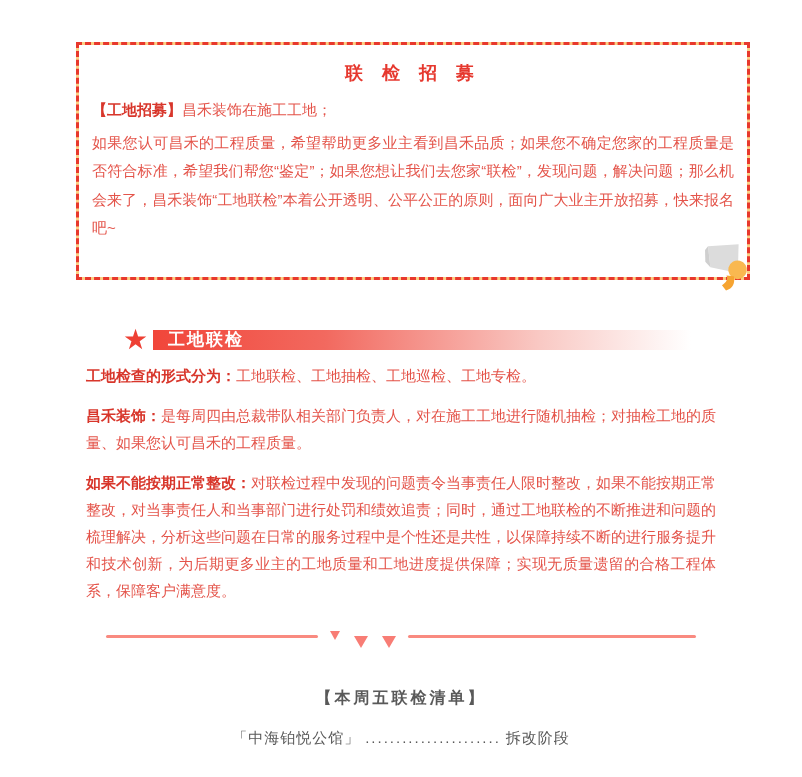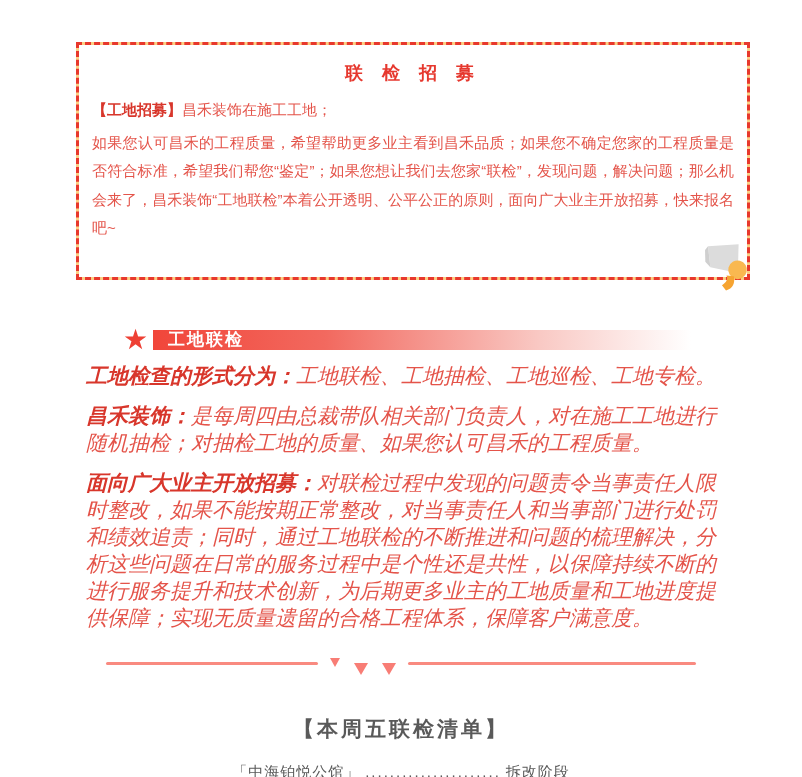--- a/index.html
+++ b/index.html
@@ -67,25 +67,24 @@
     font-size:17px;
     letter-spacing:2px;
     display:flex; align-items:center;
     padding-left:15px;
   }
 
   
   .section-body { margin: 9px 86px 0 86px; width: 630px; }
   .sec-p {
     color: var(--text_red);
-    font-size: 21px;
+    font-size: 15px;
     line-height: 27px;
     text-align: justify;
     margin: 0 0 13px 0;
-    font-style: italic;
   }
   .sec-p .lead { font-weight: bold; color: var(--lead_red); }
 
   
   .divider {
     width: 590px;
     margin: 26px auto 0 auto;
     display: flex;
     align-items: flex-start;
     height: 22px;
@@ -104,21 +103,21 @@
     border-color: var(--tri_pink) transparent transparent transparent;
   }
   .tri-small { border-width: 9px 5px 0 5px; margin: 1px 8px 0 12px; }
   .tri-big   { border-width: 12px 7px 0 7px; margin: 6px 8px 0 6px; }
   .tri-last  { margin-right: 12px; }
 
   
   .checklist { text-align:center; margin-top: 36px; color: var(--list_gray); }
   .checklist-title {
     font-weight: bold;
-    font-size: 21px;
+    font-size: 16px;
     letter-spacing: 3px;
     margin-bottom: 13px;
   }
   .checklist-item { font-size: 15px; line-height: 32px; letter-spacing: 1px; }
   .checklist-item .dots { letter-spacing: 2px; margin: 0 5px; }
 </style>
 </head>
 <body>
 
 <div class="recruit-box">
@@ -145,21 +144,21 @@
 </div>
 
 <div class="section-body">
   <p class="sec-p">
     <span class="lead">工地检查的形式分为：</span><span>工地联检、工地抽检、工地巡检、工地专检。</span>
   </p>
   <p class="sec-p">
     <span class="lead">昌禾装饰：</span><span>是每周四由总裁带队相关部门负责人，对在施工工地进行随机抽检；对抽检工地的质量、如果您认可昌禾的工程质量。</span>
   </p>
   <p class="sec-p">
-    <span class="lead">面向广大业主开放招募：</span><span>对联检过程中发现的问题责令当事责任人限时整改，如果不能按期正常整改，对当事责任人和当事部门进行处罚和绩效追责；同时，通过工地联检的不断推进和问题的梳理解决，分析这些问题在日常的服务过程中是个性还是共性，以保障持续不断的进行服务提升和技术创新，为后期更多业主的工地质量和工地进度提供保障；实现无质量遗留的合格工程体系，保障客户满意度。</span>
+    <span class="lead">如果不能按期正常整改：</span><span>对联检过程中发现的问题责令当事责任人限时整改，如果不能按期正常整改，对当事责任人和当事部门进行处罚和绩效追责；同时，通过工地联检的不断推进和问题的梳理解决，分析这些问题在日常的服务过程中是个性还是共性，以保障持续不断的进行服务提升和技术创新，为后期更多业主的工地质量和工地进度提供保障；实现无质量遗留的合格工程体系，保障客户满意度。</span>
   </p>
 </div>
 
 <div class="divider">
   <div class="line line-left"></div>
   <div class="tri tri-small"></div>
   <div class="tri tri-big"></div>
   <div class="tri tri-big tri-last"></div>
   <div class="line line-right"></div>
 </div>

